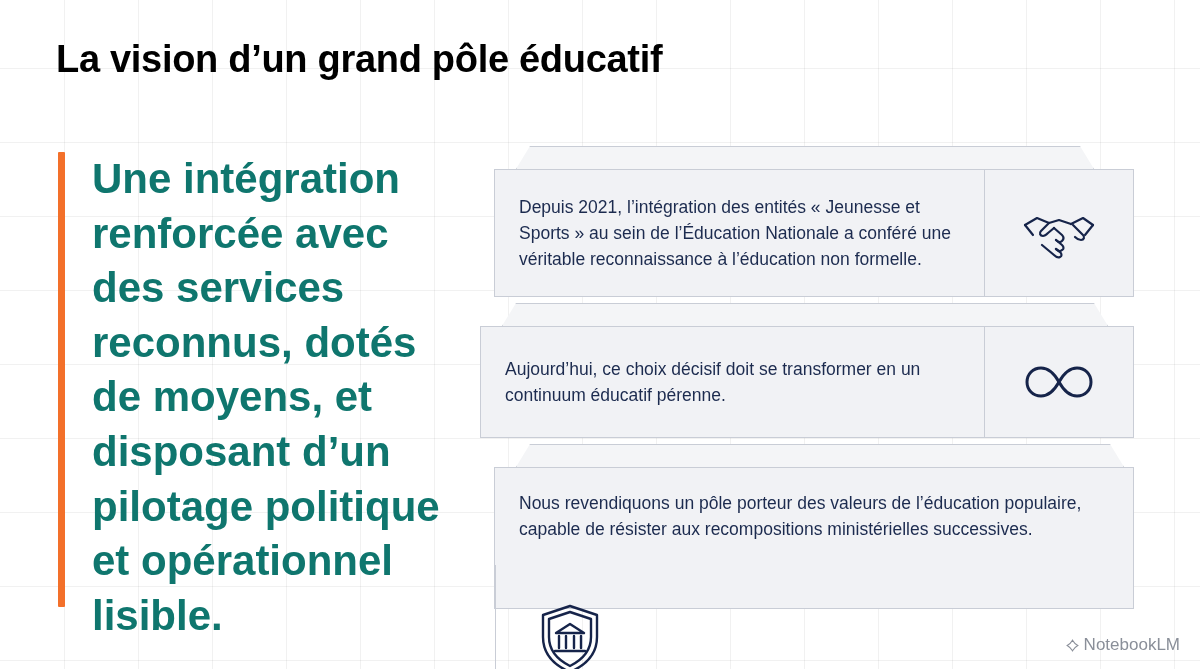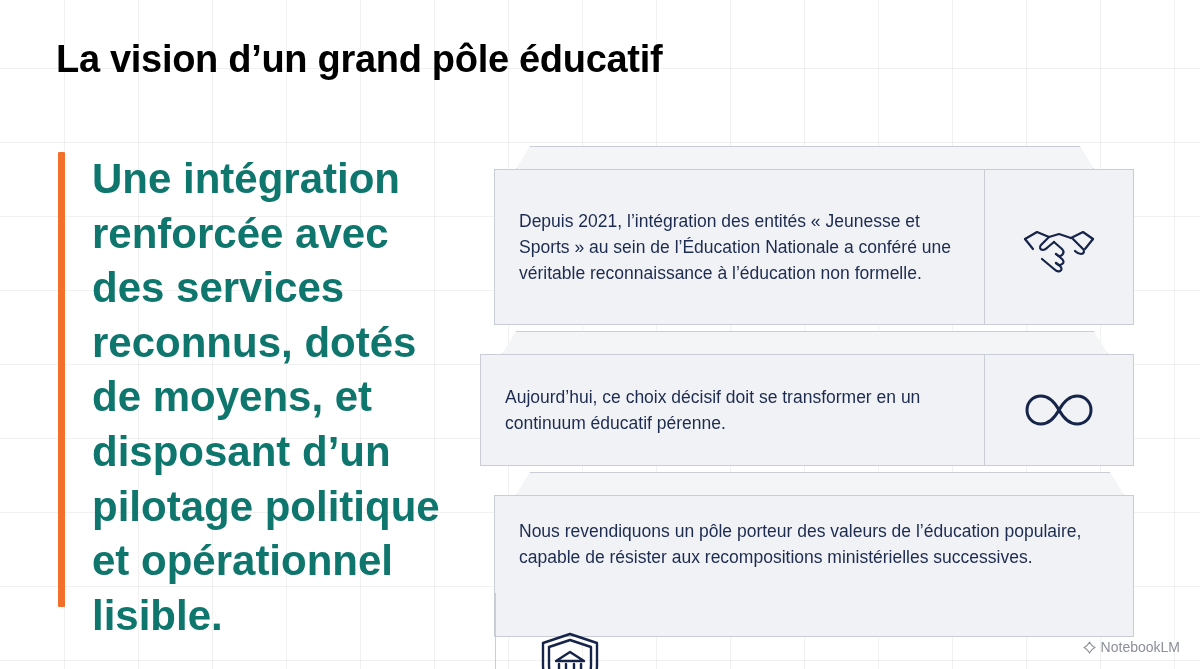--- a/index.html
+++ b/index.html
@@ -109,21 +109,21 @@
   .card-icon {
     width: 148px;
     flex: 0 0 148px;
     border-left: 1px solid #c9cdd6;
     align-self: stretch;
     display: flex;
     align-items: center;
     justify-content: center;
   }
 
-  .card-1 .card-body { height: 156px; }
+  .card-1 .card-body { height: 128px; }
   .card-2 .card-body { height: 112px; }
   .card-3 .card-body { height: 142px; }
 
   .card-1 .card-tab { margin-left: 22px; margin-right: 40px; }
   .card-2 .card-tab { margin-left: 8px; margin-right: 26px; }
   .card-3 .card-tab { margin-left: 22px; margin-right: 10px; }
 
   .card-2 .card-body { margin-left: -14px; width: 654px; }
   .card-3 .card-body { width: 640px; flex-direction: column; }
 
@@ -131,21 +131,21 @@
 
   
   .watermark {
     position: absolute;
     right: 20px;
     bottom: 14px;
     display: flex;
     align-items: center;
     gap: 5px;
     color: #8a8f99;
-    font-size: 14px;
+    font-size: 17px;
   }
 </style>
 </head>
 <body>
 
 <div class="grid-bg"></div>
 
 <div class="slide">
 
   <div class="slide-title">La vision d’un grand pôle éducatif</div>

